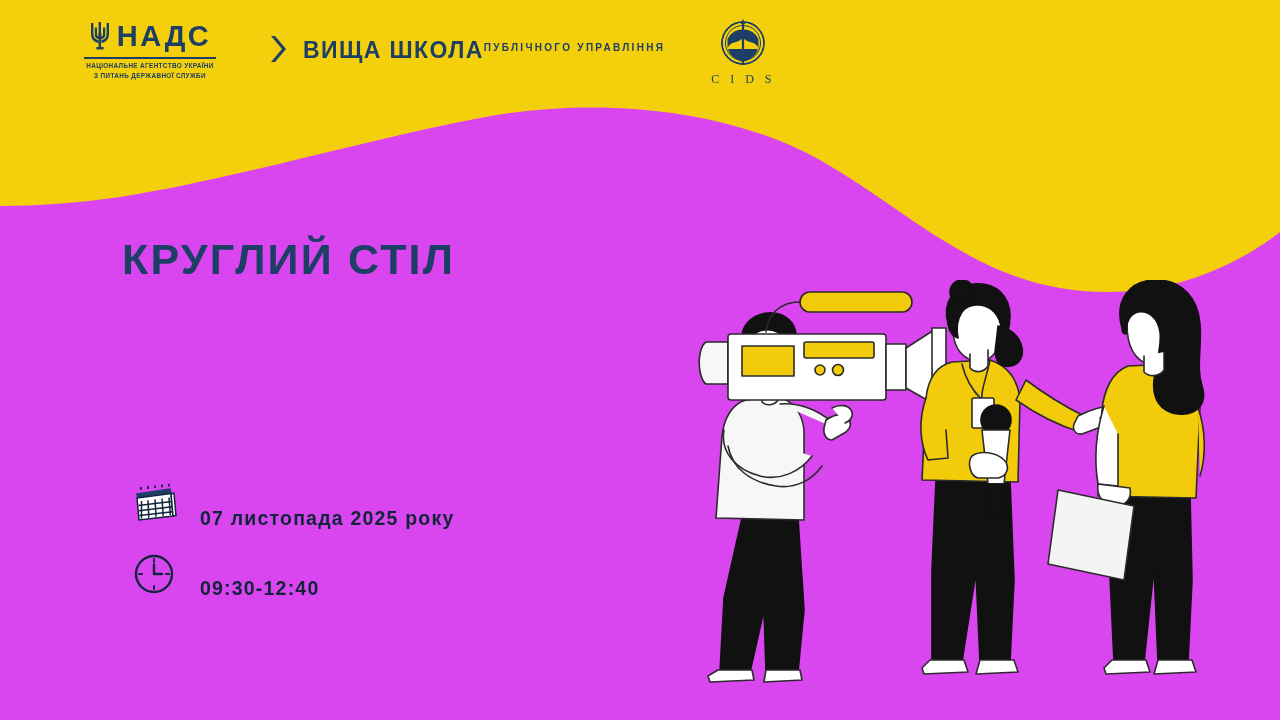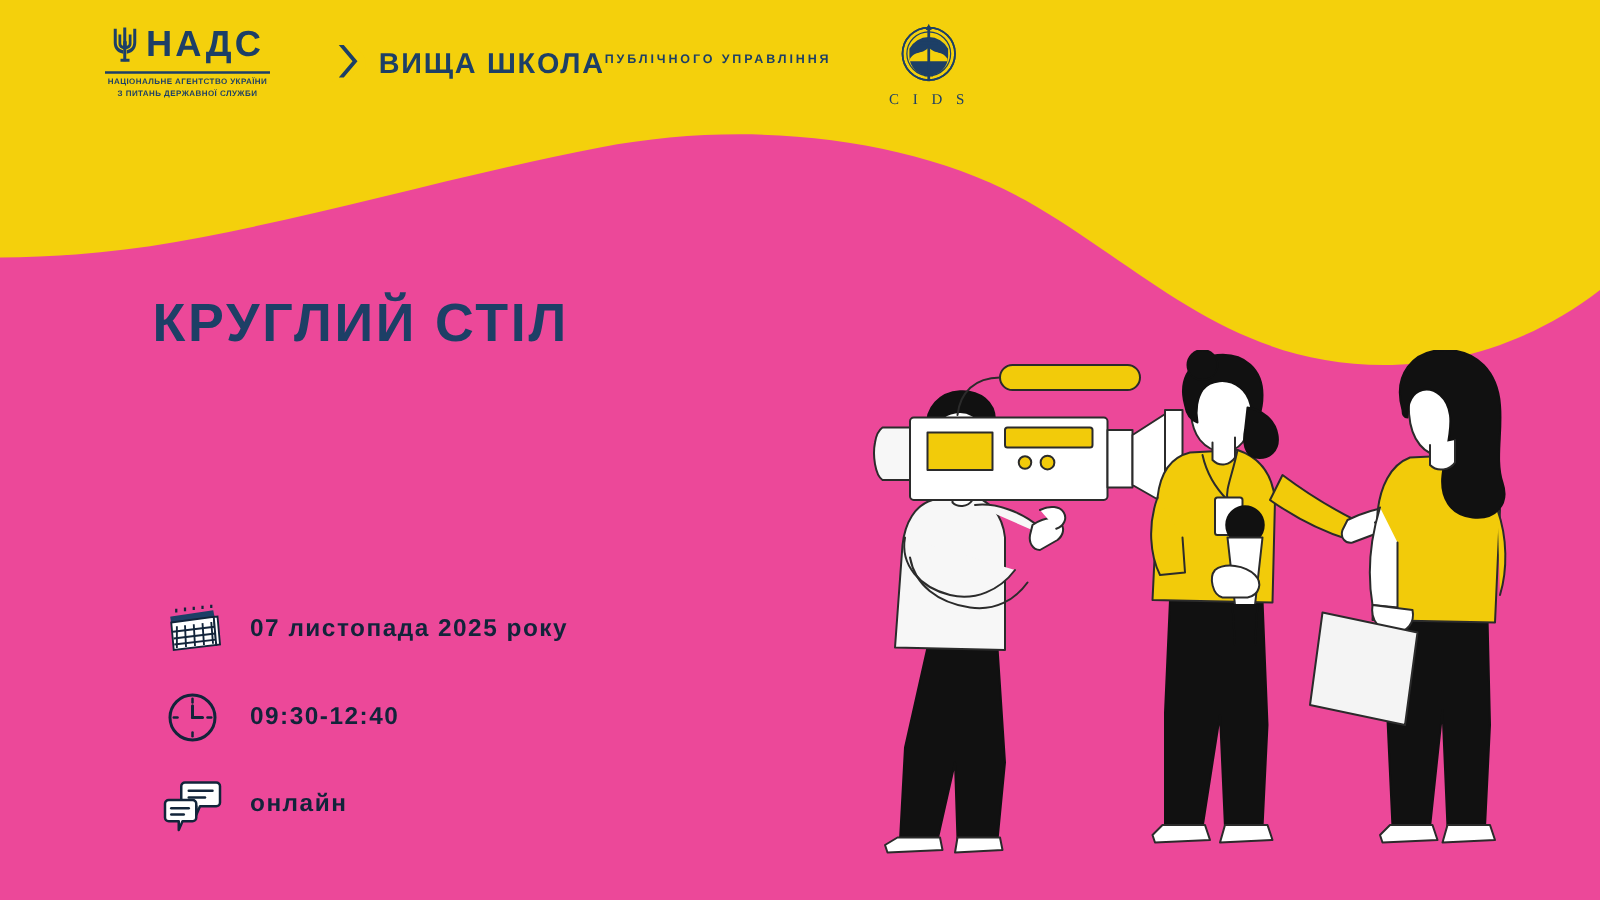--- a/index.html
+++ b/index.html
@@ -5,21 +5,21 @@
   * { box-sizing: border-box; margin: 0; padding: 0; }
   html, body {
     width: 1280px; height: 720px;
     overflow: hidden;
     background: #ffffff;
     font-family: "Liberation Sans", sans-serif;
   }
   #poster {
     position: relative;
     width: 1280px; height: 720px;
-    background: #ec4899;
+    background: #d946ef;
     overflow: hidden;
   }
 
   
   #wave-bg {
     position: absolute;
     left: 0; top: 0;
     width: 1280px; height: 720px;
     pointer-events: none;
   }
@@ -108,21 +108,21 @@
 
   
   #details {
     position: absolute;
     left: 130px; top: 480px;
     display: flex;
     flex-direction: column;
     gap: 22px;
     z-index: 5;
   }
-  .detail-row { display: flex; align-items: center; gap: 22px; }
+  .detail-row { display: flex; align-items: flex-end; gap: 22px; }
   .detail-icon { width: 48px; height: 48px; flex: 0 0 48px; display:block; }
   .detail-text {
     font-size: 19.5px;
     font-weight: bold;
     letter-spacing: 1.2px;
     color: #12243a;
     line-height: 1;
   }
 
   
@@ -227,35 +227,20 @@
             <path d="M36 24 L39 24"></path>
         </g>
         <g stroke="#12243a" stroke-width="2.4" stroke-linecap="round">
           <path d="M24 24 L24 14.5"></path>
           <path d="M24 24 L32 24"></path>
         </g>
       </svg>
       <span class="detail-text">09:30-12:40</span>
     </div>
 
-    <div class="detail-row">
-      <svg class="detail-icon" viewBox="0 0 48 48">
-        <g fill="#ffffff" stroke="#12243a" stroke-width="2" stroke-linejoin="round">
-          <path d="M18 6 L43 6 A3 3 0 0 1 46 9 L46 22 A3 3 0 0 1 43 25 L30 25 L27 32 L27 25 L18 25 A3 3 0 0 1 15 22 L15 9 A3 3 0 0 1 18 6 Z"></path>
-          <path d="M5 20 L24 20 A3 3 0 0 1 27 23 L27 34 A3 3 0 0 1 24 37 L16 37 L13 44 L13 37 L5 37 A3 3 0 0 1 2 34 L2 23 A3 3 0 0 1 5 20 Z"></path>
-        </g>
-        <g stroke="#12243a" stroke-width="2" stroke-linecap="round">
-          <path d="M21 12.5 L40 12.5"></path>
-            <path d="M21 18 L34 18"></path>
-          <path d="M7 26.5 L21 26.5"></path>
-            <path d="M7 31.5 L17 31.5"></path>
-        </g>
-      </svg>
-      <span class="detail-text">онлайн</span>
-    </div>
 
   </div>
 
   <svg id="illustration" viewBox="0 0 560 420">
     <g stroke="#2b2b2b" stroke-width="1.6" stroke-linejoin="round" stroke-linecap="round" fill="none">
 
       <g>
 
         <path d="M62 238 L118 238 L124 330 L118 392 L86 392 L84 330 L70 392 L40 392 L44 318 Z" fill="#111111" stroke="#111111"></path>
 

